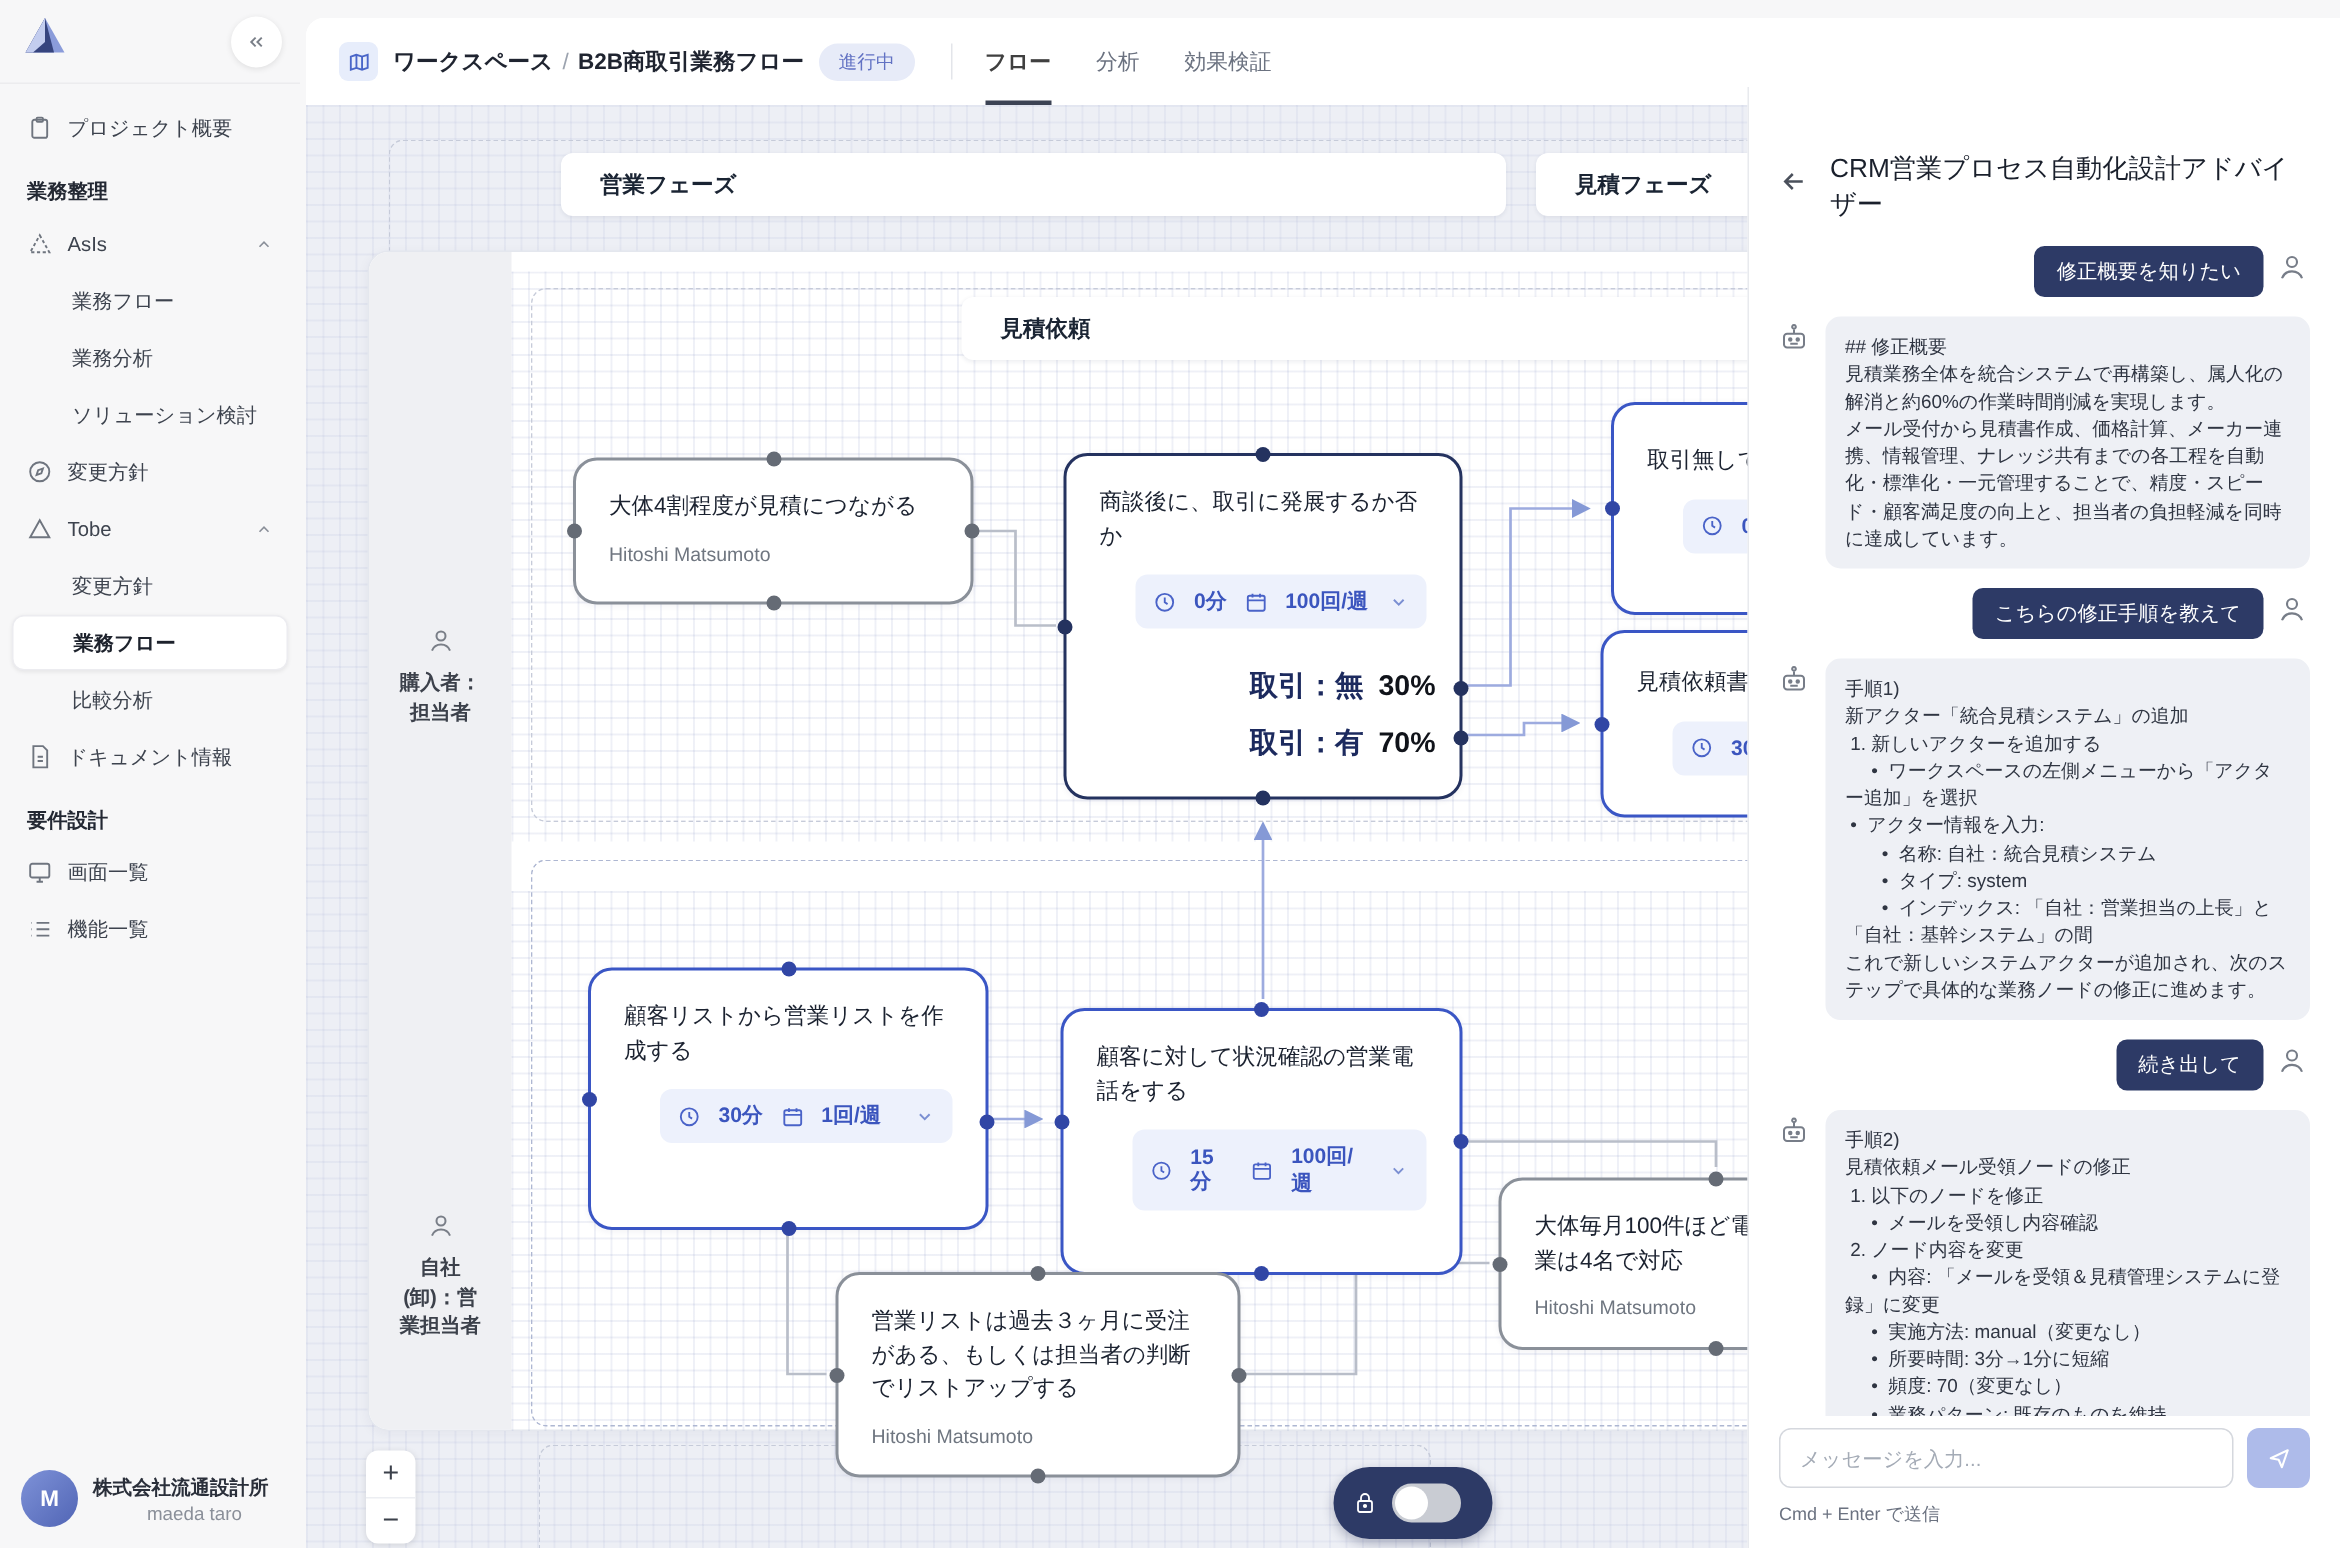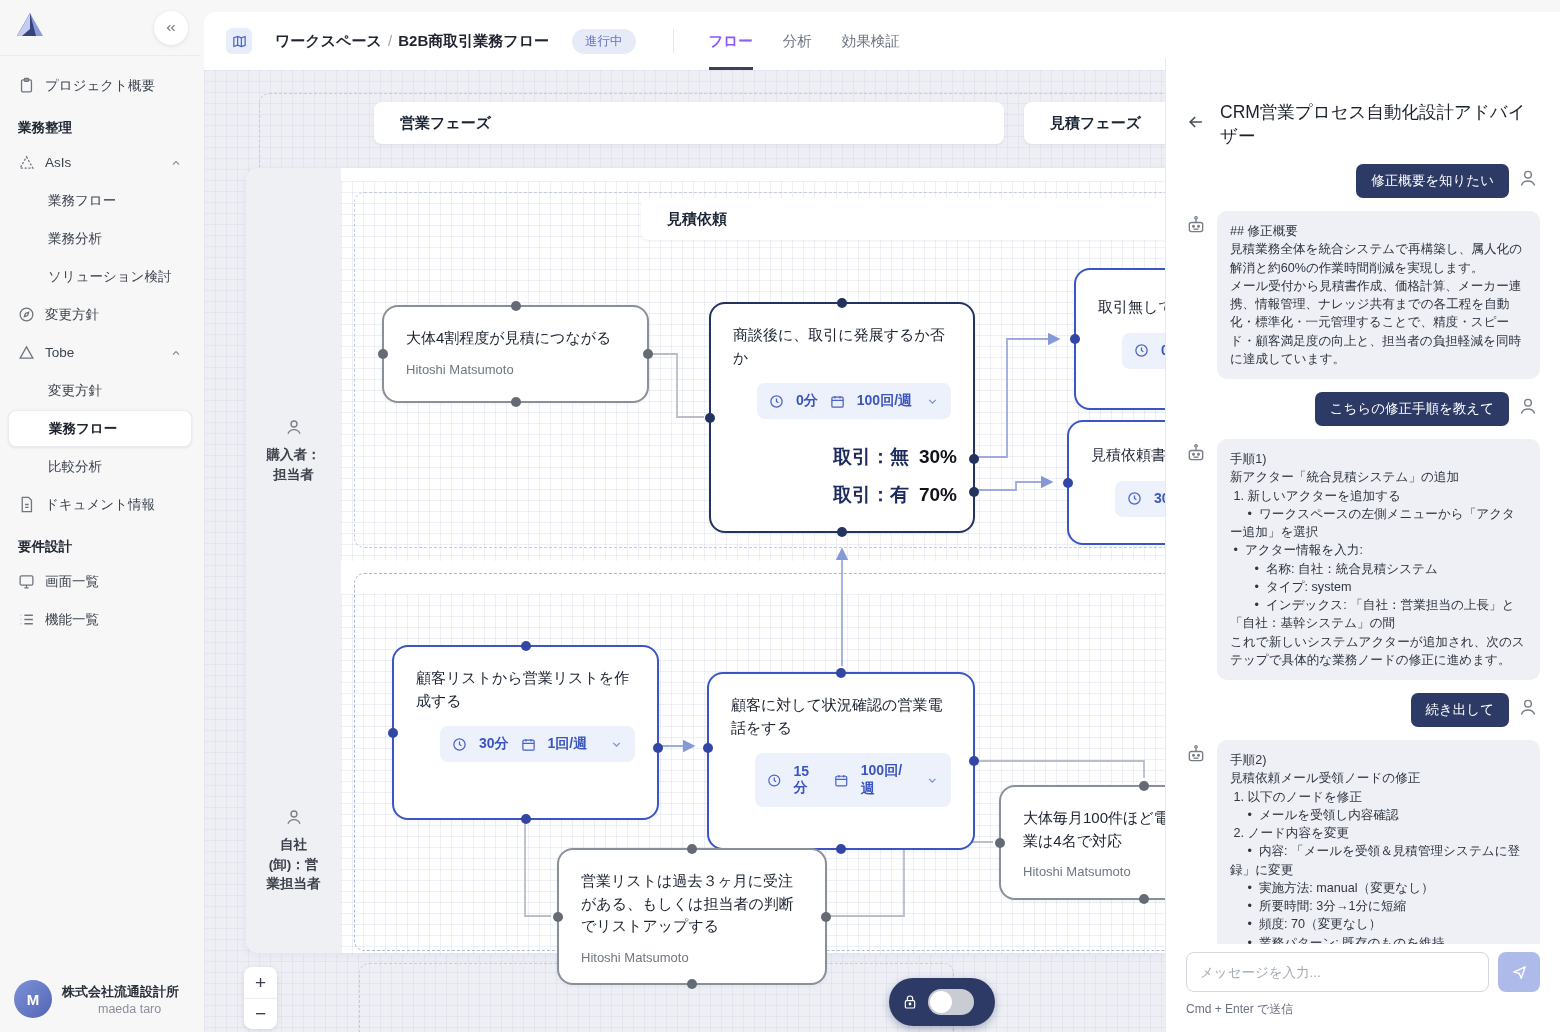--- a/index.html
+++ b/index.html
@@ -23,31 +23,31 @@
   .sb-icon { width:17px; height:17px; flex:0 0 17px; color:#6f757f; }
   .sb-user { position:absolute; left:14px; bottom:14px; display:flex; gap:10px; align-items:center; }
   .avatar { width:38px; height:38px; border-radius:50%; color:#fff; font-weight:700; font-size:15px;
     background:linear-gradient(135deg,#7e92d8,#5165b5); display:flex; align-items:center; justify-content:center; }
   .sb-company { font-size:13px; font-weight:700; color:#2a2f3a; }
   .sb-username { font-size:12.5px; color:#8a8f99; margin-top:1px;padding-left:36px; }
 
   
   .main { position:absolute; left:204px; top:12px; right:0; bottom:0; background:#fff;
     border-radius:12px 0 0 0; overflow:hidden; }
-  .topbar { height:58px; display:flex; align-items:center; padding:0 22px; gap:23px; background:#fff;text-align:center; }
+  .topbar { height:58px; display:flex; align-items:center; padding:0 22px; gap:10px; background:#fff;text-align:center; }
   .map-chip { width:26px; height:26px; border-radius:6px; background:#e7edfb; color:#4a66c8;
     display:flex; align-items:center; justify-content:center; }
   .crumb { font-size:15px; font-weight:700; color:#1f2430; }
   .crumb-sep { color:#9ca3af; font-weight:400; padding:0 2px; }
   .badge { background:#e7ebf8; color:#6272c3; font-size:12.5px; padding:4px 13px; border-radius:999px; }
   .vdiv { width:1px; height:24px; background:#e3e5ea; margin:0 12px 0 14px; }
   .tabs { display:flex; gap:30px; height:58px; }
   .tab { display:flex; align-items:center; font-size:14.5px; color:#6b7280; cursor:pointer;
     border-bottom:3px solid transparent; padding-top:3px; }
-  .tab-active { color:#8b5cf6; font-weight:700; border-bottom-color:#3c4354; }
+  .tab-active { color:#404040; font-weight:700; border-bottom-color:#3c4354; }
 
   
   .canvas { position:absolute; left:0; top:58px; width:1356px; height:962px; background:#edeff5;
     background-image:linear-gradient(rgba(125,140,195,.09) 1px,transparent 1px),
                      linear-gradient(90deg,rgba(125,140,195,.09) 1px,transparent 1px);
     background-size:11px 11px; }
   .dashed-box { position:absolute; border:1.5px dashed #c6cbd9; border-radius:10px; }
   .phase-card,.group-bar { position:absolute; background:#fff; border-radius:8px;
     box-shadow:0 1px 3px rgba(30,40,80,.08); font-size:15px; font-weight:700; color:#1a2433;
     display:flex; align-items:center; padding-left:26px; }

